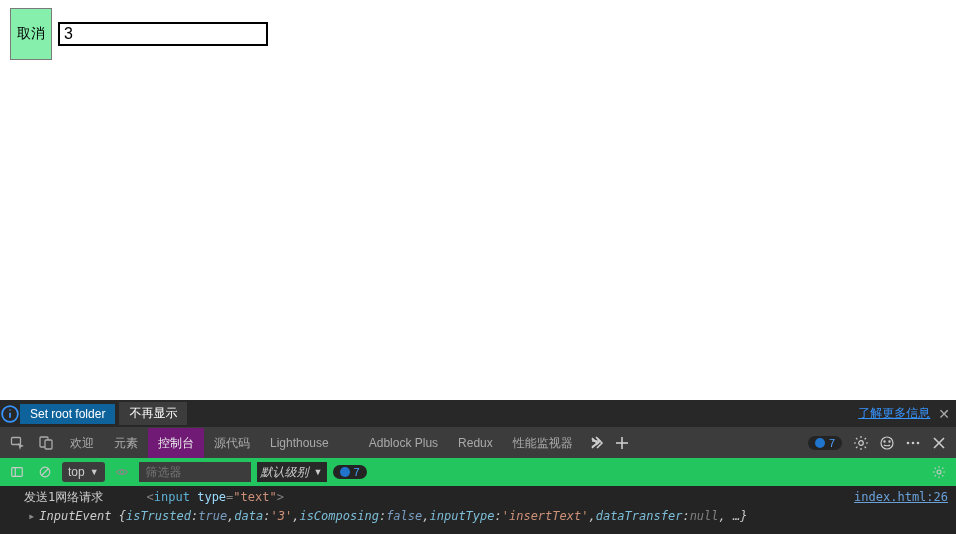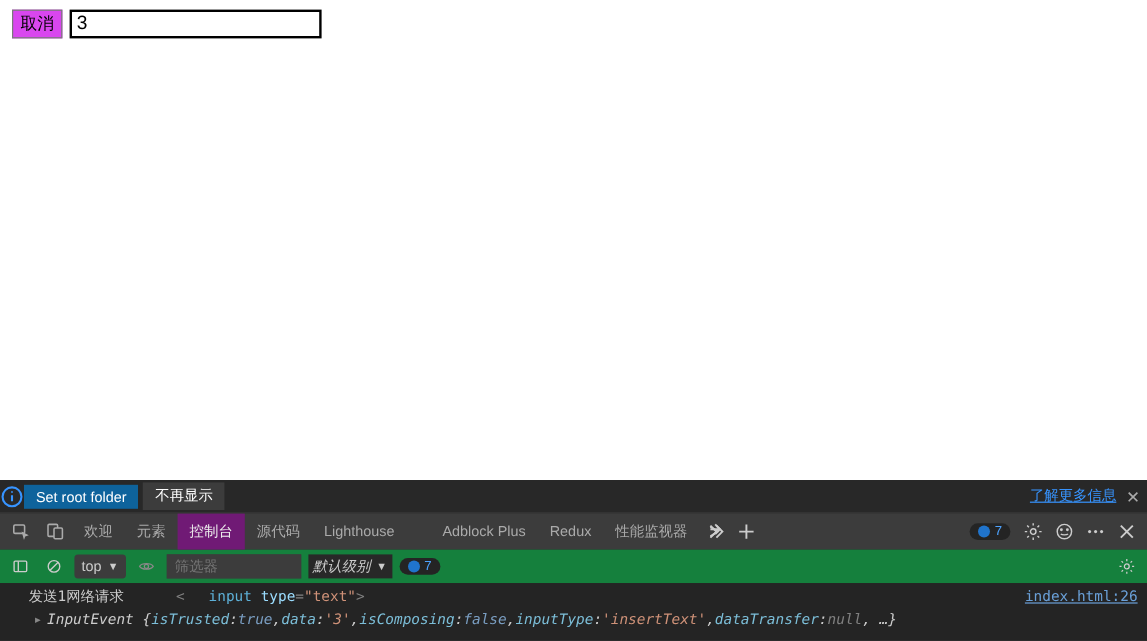--- a/index.html
+++ b/index.html
@@ -1,20 +1,20 @@
 <!DOCTYPE html>
 <html><head>
 <meta charset="utf-8">
 <style>
   * { box-sizing: border-box; margin: 0; padding: 0; }
   html, body { width: 956px; height: 534px; overflow: hidden; font-family: "Segoe UI", Arial, sans-serif; background: #fff; }
 
   
   .page-top { padding: 8px 10px; display: flex; align-items: center; gap: 6px; }
-  .page-top button.cancel { font-size: 14px; padding: 2px 6px; background: #d946ef; border: 1px solid #7a7a7a; cursor: pointer; }
+  .page-top button.cancel { font-size: 14px; padding: 16px 6px; background: #86efac; border: 1px solid #7a7a7a; cursor: pointer; }
   .page-top input.num { font-size: 16px; width: 210px; height: 24px; padding: 1px 4px; border: 2px solid #000; }
 
   
   .devtools { position: absolute; left: 0; right: 0; bottom: 0; background: #282828; color: #ccc; font-size: 12px; }
   .infobar { display: flex; align-items: center; height: 28px; background: #282828; border-bottom: 1px solid #3c3c3c; padding: 0 6px 0 0; }
   .infobar .ico { width: 20px; display: flex; justify-content: center; color: #3794ff; font-size: 13px; }
   .infobar .msg { color: #ccc; flex: 0 0 auto; padding-right: 8px; }
   .infobar .btn-primary { background: #0e639c; color: #fff; padding: 3px 10px; border: none; cursor: pointer; font-size: 12px; }
   .infobar .btn-sec { background: #3c3c3c; color: #ffffff; padding: 3px 10px; border: none; cursor: pointer; font-size: 12px; margin-left: 4px; }
   .infobar .spacer { flex: 1; }
@@ -26,39 +26,39 @@
   .tabs .ticon svg { width: 16px; height: 16px; }
   .tabs .tab { padding: 0 10px; height: 30px; display: flex; align-items: center; color: #aaa; cursor: pointer; }
   .tabs .tab.active { background: #701a75; color: #eee; }
   .tabs .gap { width: 20px; }
   .tabs .spacer { flex: 1; }
   .tabs .rbtn { width: 26px; display: flex; justify-content: center; align-items: center; color: #ccc; cursor: pointer; }
   .tabs .rbtn svg { width: 16px; height: 16px; }
   .tabs .pill { display: flex; align-items: center; gap: 4px; background: #242424; border-radius: 10px; padding: 1px 7px; color: #4da3ff; cursor: pointer; font-size: 11px; margin-right: 6px; }
   .tabs .pill .dot { width: 10px; height: 10px; border-radius: 50%; background: #2074cc; display: inline-block; }
 
-  .toolbar { display: flex; align-items: center; height: 28px; background: #15803d; padding: 0 6px; gap: 6px; }
+  .toolbar { display: flex; align-items: center; height: 28px; background: #22c55e; padding: 0 6px; gap: 6px; }
   .toolbar .tbtn { width: 22px; height: 20px; display: flex; justify-content: center; align-items: center; color: #ccc; cursor: pointer; border-radius: 3px; }
   .toolbar .tbtn svg { width: 14px; height: 14px; }
   .toolbar .ctx { display: flex; align-items: center; background: #3c3c3c; height: 20px; padding: 0 6px; border-radius: 3px; gap: 5px; cursor: pointer; }
   .toolbar .ctx .tri { font-size: 9px; color: #ccc; }
   .toolbar .filter { background: #3c3c3c; border: 1px solid #3c3c3c; color: #ccc; height: 20px; width: 112px; padding: 0 6px; font-size: 12px; }
   .toolbar .level { display: flex; align-items: center; background: #282828; height: 20px; padding: 0 4px; gap: 5px; cursor: pointer; font-style: italic; }
   .toolbar .level .tri { font-size: 9px; }
   .toolbar .pill2 { display: flex; align-items: center; gap: 4px; background: #242424; border-radius: 10px; padding: 1px 7px; color: #4da3ff; font-size: 11px; cursor: pointer; }
   .toolbar .pill2 .dot { width: 10px; height: 10px; border-radius: 50%; background: #2074cc; display: inline-block; }
   .toolbar .spacer { flex: 1; }
   .toolbar .gear { cursor: pointer; color: #ccc; }
   .toolbar .eye { color: #888; }
 
   .console-out { background: #242424; font-family: Consolas, Menlo, monospace; font-size: 12px; padding: 2px 0 8px 0; }
   .row { display: flex; padding: 1px 8px 1px 24px; line-height: 17px; }
   .row .src { margin-left: auto; color: #6aa0d8; text-decoration: underline; cursor: pointer; padding-left: 12px; white-space: nowrap; }
   .row1 .txt { color: #ccc; }
-  .row1 .tag { color: #5db0d7; margin-left: 20px; }
+  .row1 .tag { color: #5db0d7; }
   .row1 .attr { color: #9bdcfe; }
   .row1 .str { color: #ce9178; }
   .row1 .ang { color: #808080; }
   .row2 { padding-left: 28px; color: #ccc; }
   .row2 .arrow { color: #888; margin-right: 4px; }
   .row2 .cls { color: #ccc; font-style: italic; }
   .row2 .key { color: #7cbed8; font-style: italic; }
   .row2 .val-bool { color: #7a9ec2; font-style: italic; }
   .row2 .val-str { color: #ce9178; font-style: italic; }
   .row2 .val-null { color: #808080; font-style: italic; }

